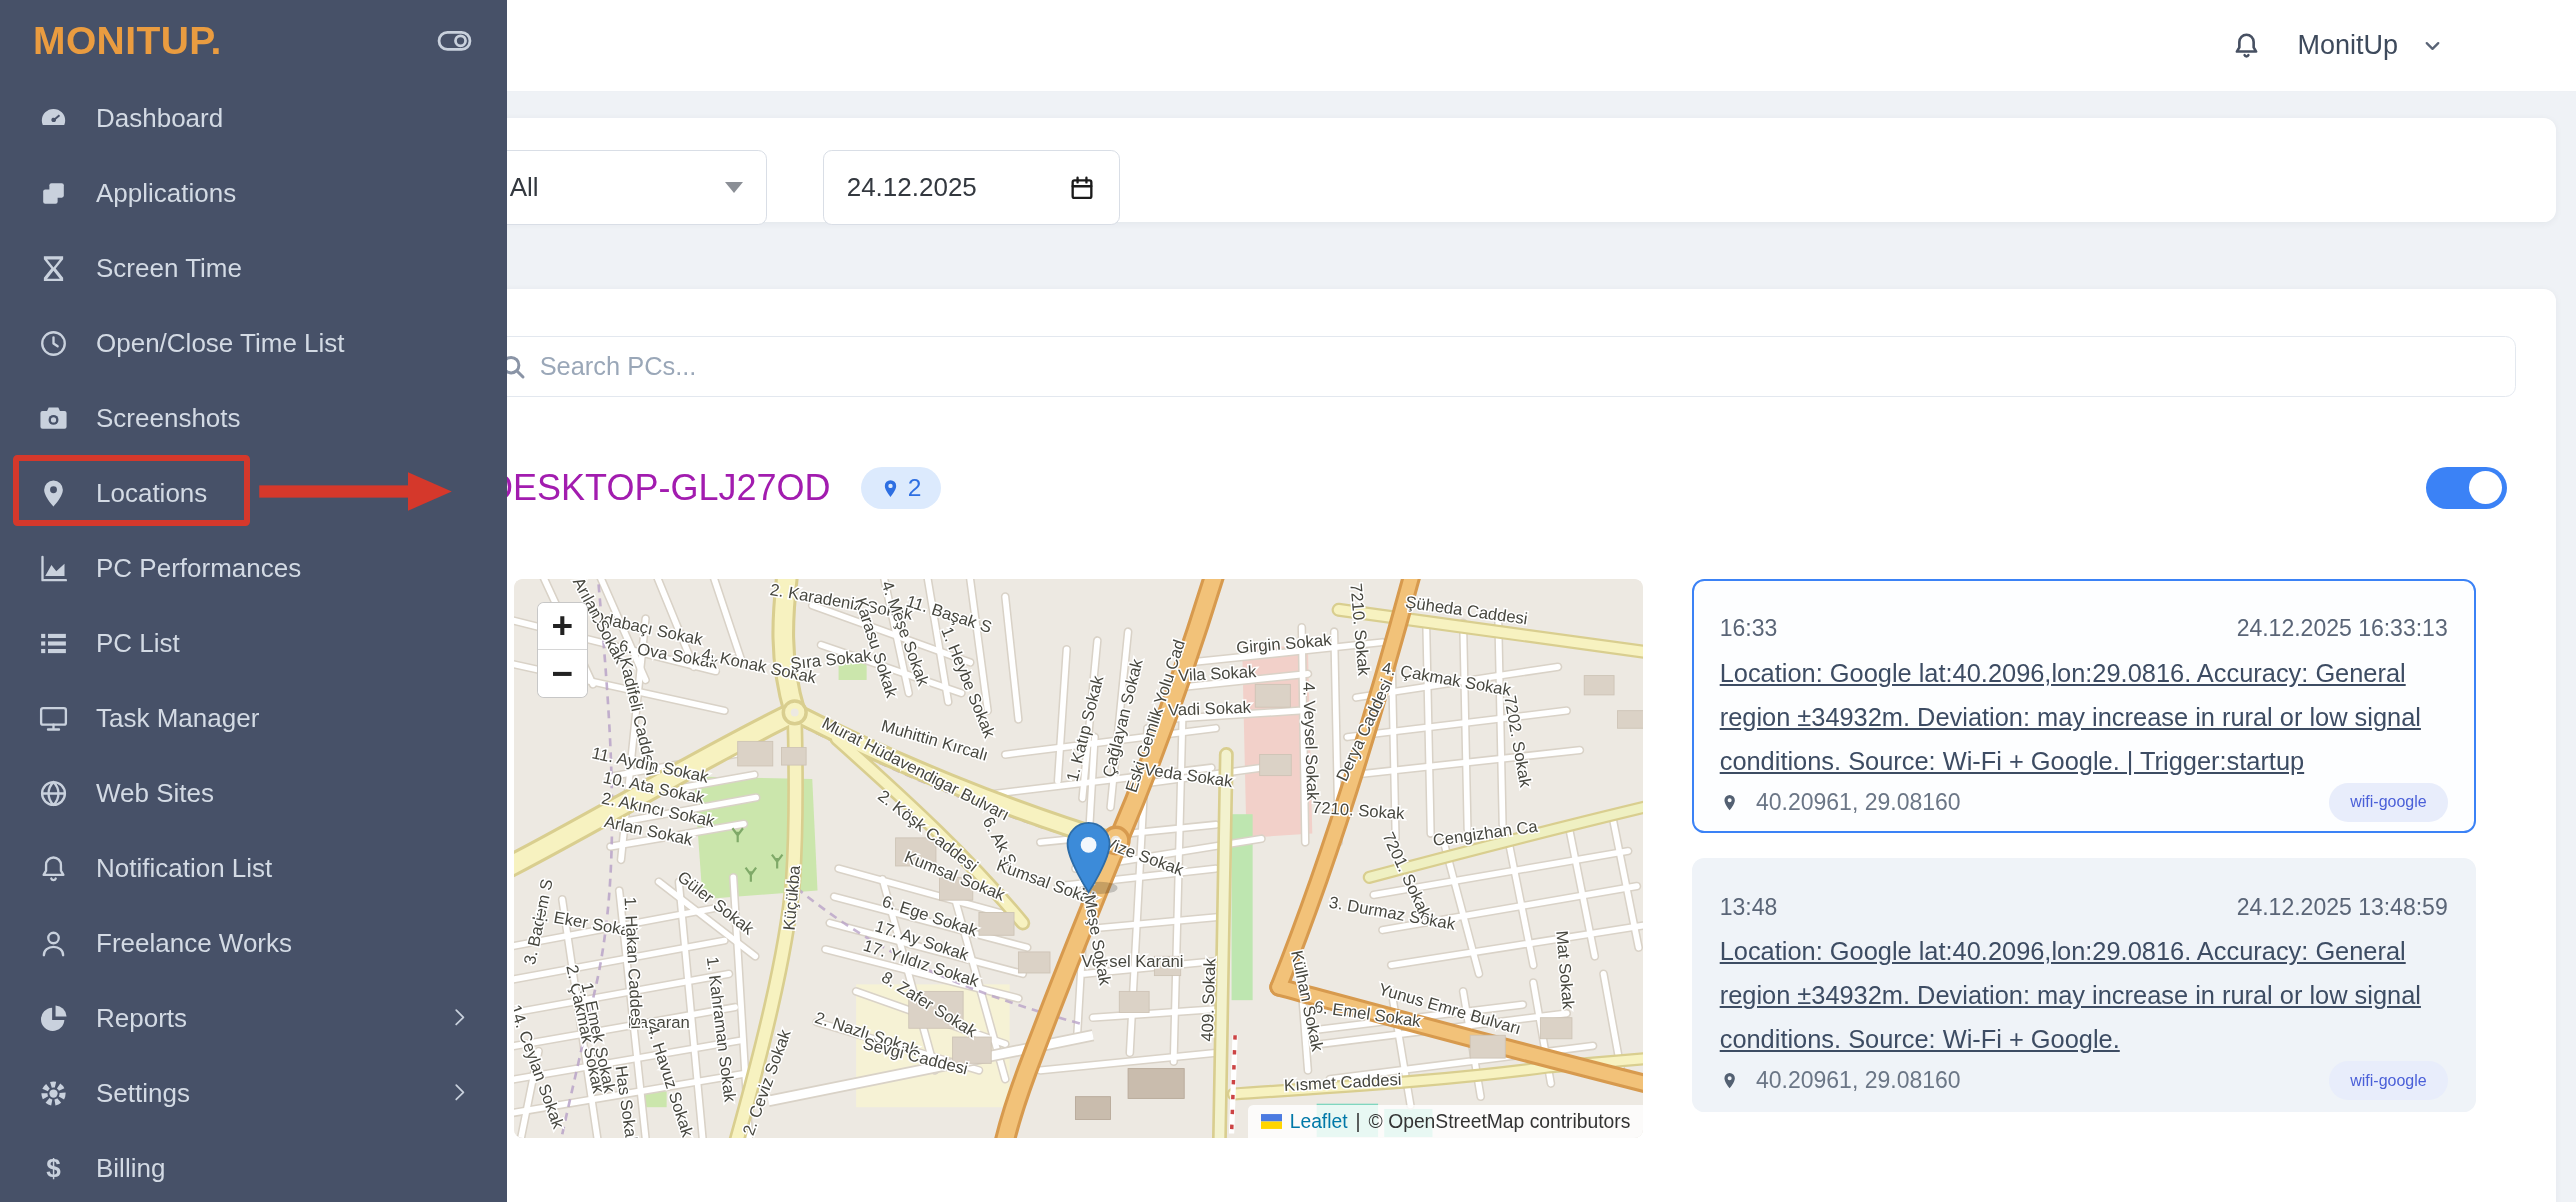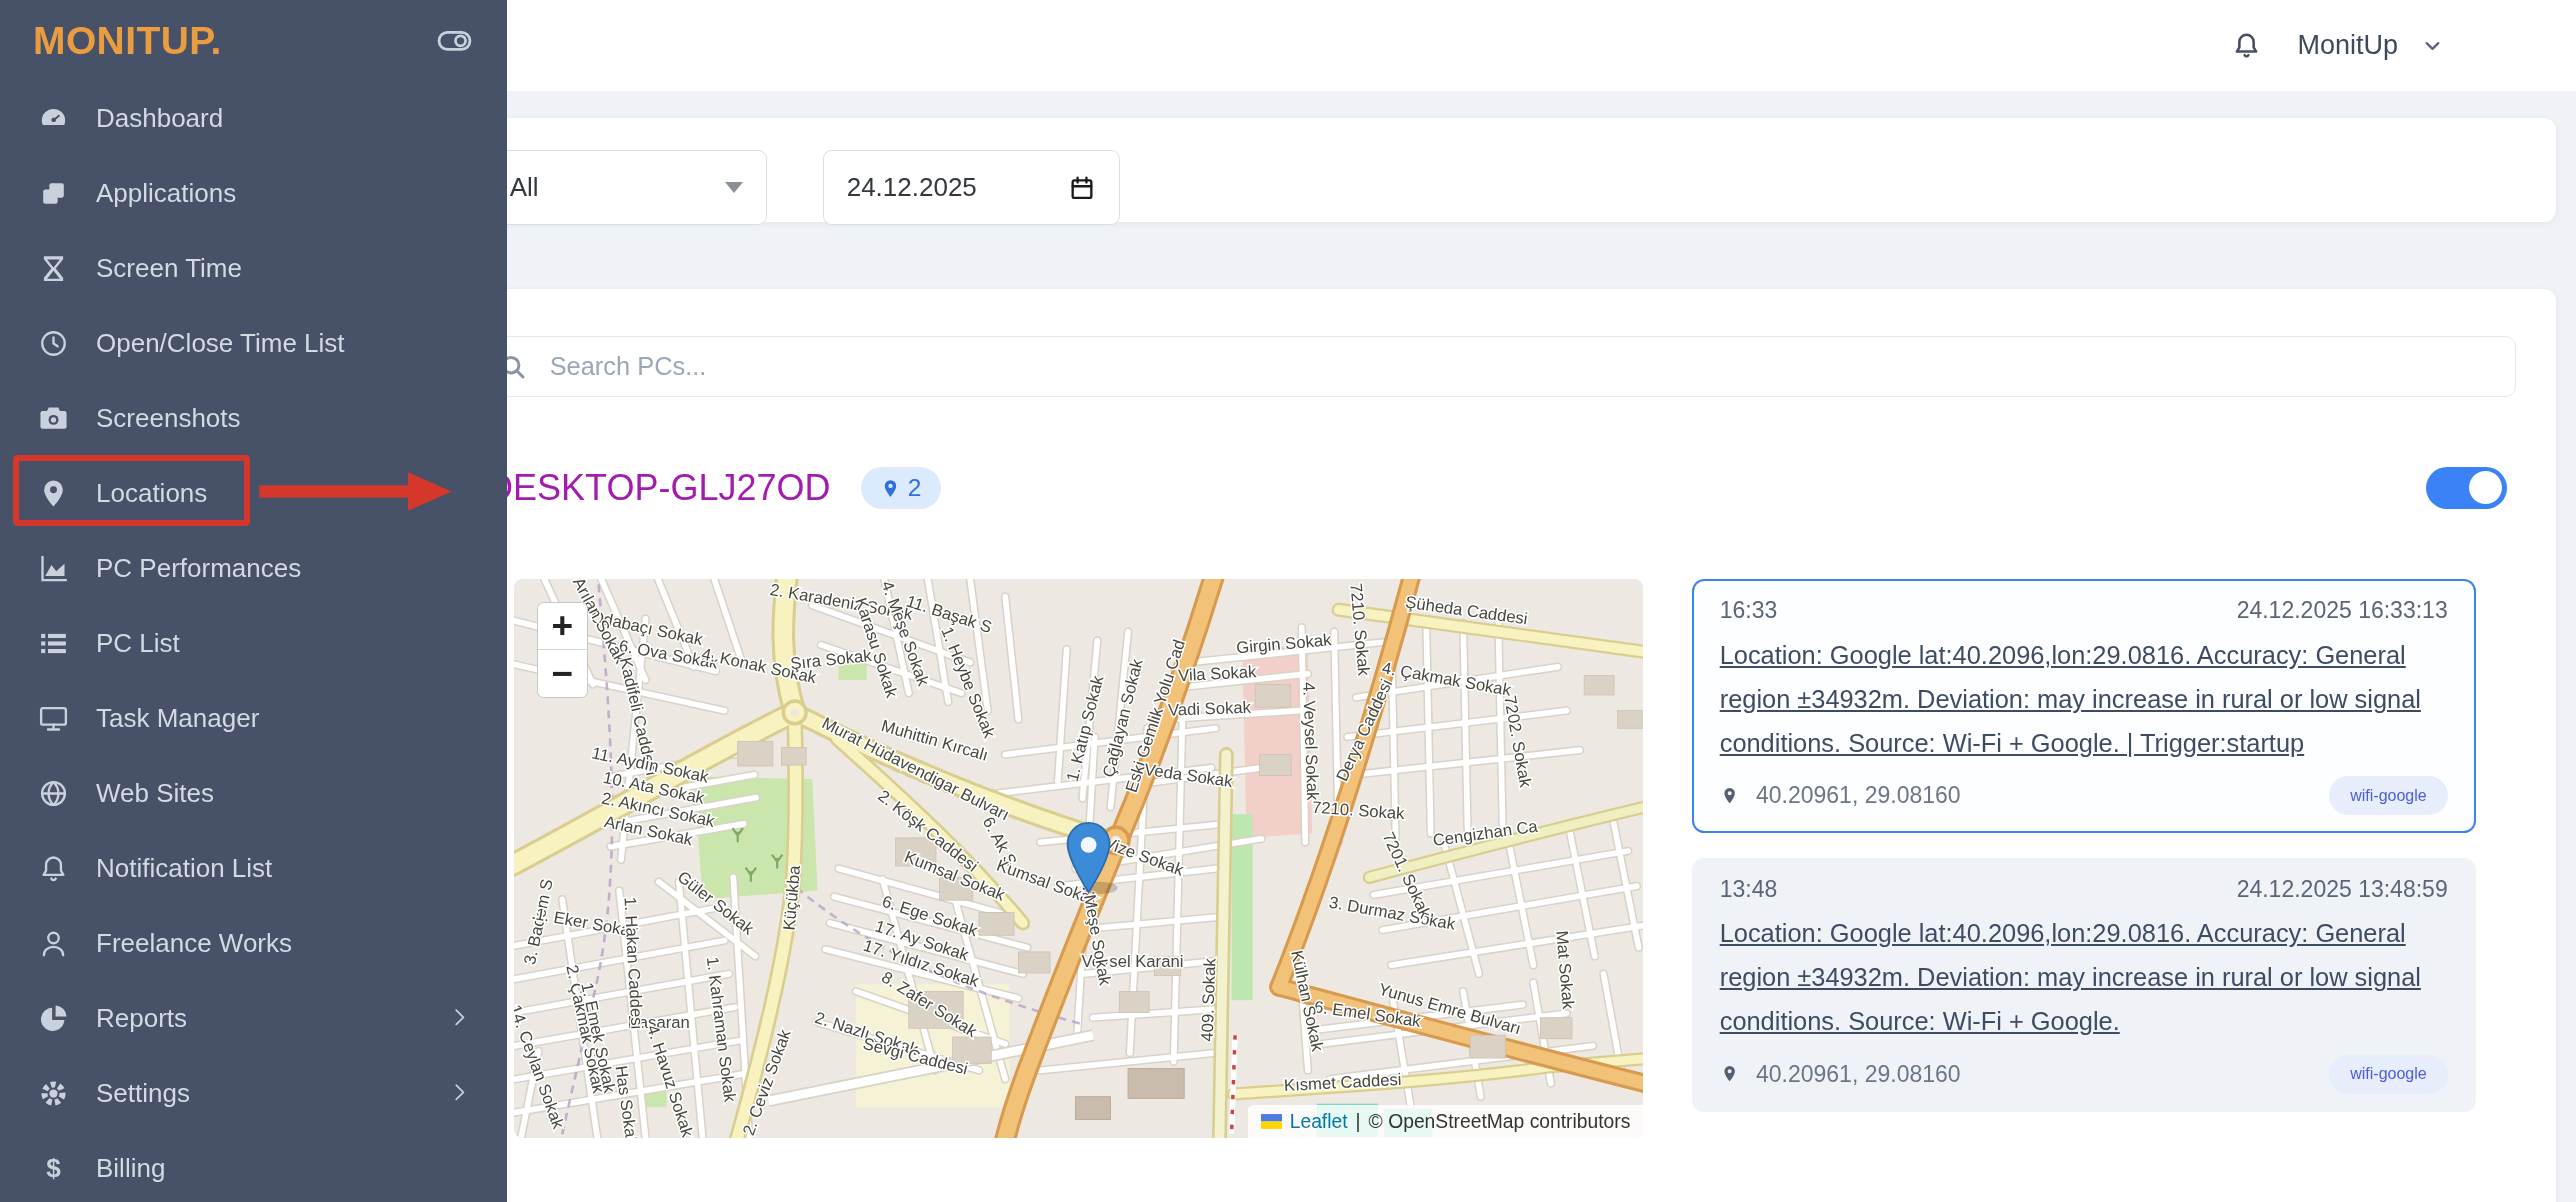--- a/index.html
+++ b/index.html
@@ -31,21 +31,21 @@
   .main{position:absolute;left:419px;top:92px;right:0;bottom:0;background:#eff2f6;}
   .card{background:#fff;border-radius:12.3px;box-shadow:0 1.8px 7px rgba(20,30,55,.05);}
   .filter-card{position:absolute;left:16.7px;top:26px;right:20px;height:104px;padding:32px 0 0 50px;display:flex;gap:56px;}
   .fld{height:75px;border:1.8px solid #D9DEE6;border-radius:8.8px;display:flex;align-items:center;
     font-size:26px;color:#33383F;background:#fff;cursor:pointer;}
   .fld.select{width:281px;padding:0 23px;}
   .fld.select .arrow{margin-left:auto;width:0;height:0;border-left:9.7px solid transparent;border-right:9.7px solid transparent;border-top:11.4px solid #8b8f96;}
   .fld.date{width:297px;padding:0 23px;justify-content:space-between;}
 
   .main-card{position:absolute;left:16.7px;top:197px;right:20px;bottom:-35px;padding:47px 40px 0 40px;overflow:hidden;}
-  .search-box{height:61px;border:1.8px solid #E3E8EF;border-radius:10.5px;display:flex;align-items:center;padding:0 21px;gap:20px;background:#fff;}
+  .search-box{height:61px;border:1.8px solid #E3E8EF;border-radius:10.5px;display:flex;align-items:center;padding:0 21px;gap:10px;background:#fff;}
   .search-box input{border:none;outline:none;font-size:25.4px;color:#334;flex:1;font-family:"Liberation Sans",sans-serif;background:transparent;}
   .search-box input::placeholder{color:#9AA7B8;}
 
   .device-section{position:relative;margin-top:42px;}
   .device-bar{position:absolute;left:0;top:0;width:8.8px;height:772px;background:#3079F2;}
   .device-title-row{height:98px;display:flex;align-items:center;padding-left:11.4px;}
   .device-name{font-size:36px;color:#a21caf;}
   .loc-badge{margin-left:30px;height:42px;padding:0 19.3px;border-radius:21px;background:#DCEAFD;
     display:flex;align-items:center;gap:7px;font-size:24.6px;color:#2E6FE2;}
   .toggle{margin-left:auto;margin-right:8.8px;width:81px;height:42px;border-radius:21px;background:#3B82F6;position:relative;cursor:pointer;}
@@ -55,21 +55,21 @@
   .map-wrap{position:relative;width:1129px;height:559px;border-radius:8.8px;overflow:hidden;flex:0 0 1129px;background:#EDE9E2;}
   .map-zoom{position:absolute;left:23px;top:23px;width:51px;border:1.8px solid rgba(0,0,0,.22);border-radius:7px;overflow:hidden;z-index:3;background:#fff;}
   .map-zoom .zbtn{height:47px;display:flex;align-items:center;justify-content:center;font-size:37px;color:#222;cursor:pointer;background:#fff;font-weight:bold;}
   .map-zoom .zbtn:first-child{border-bottom:0.9px solid #d6d6d6;}
   .map-attr{position:absolute;right:0;bottom:0;background:rgba(255,255,255,.82);padding:5.3px 12.3px;z-index:3;
     display:flex;align-items:center;gap:8px;font-size:19.3px;color:#333;border-top-left-radius:5.3px;}
   .map-attr .leaflet-link{color:#0078A8;cursor:pointer;}
   .map-attr .osm{color:#333;cursor:pointer;}
 
   .loc-cards{display:flex;flex-direction:column;gap:24.6px;width:784px;}
-  .loc-card{height:254px;border-radius:12.3px;padding:16px 26px;display:flex;flex-direction:column;background:#EFF3F8;border:2.6px solid transparent;cursor:pointer;}
+  .loc-card{height:254px;border-radius:12.3px;padding:34px 26px;display:flex;flex-direction:column;background:#EFF3F8;border:2.6px solid transparent;cursor:pointer;}
   .loc-card.selected{background:#FDFEFF;border:2.6px solid #3B82F6;}
   .lc-head{display:flex;justify-content:space-between;font-size:23px;color:#5A6577;}
   .lc-body{margin-top:8.8px;font-size:25.4px;line-height:44px;color:#3D4C63;text-decoration:underline;}
   .lc-foot{margin-top:auto;display:flex;align-items:center;justify-content:space-between;}
   .lc-coords{display:flex;align-items:center;gap:17px;font-size:23px;color:#6B7686;}
   .lc-tag{height:39px;padding:0 21px;border-radius:19.3px;background:#E8EDFB;color:#4A5FD8;font-size:16px;display:flex;align-items:center;}
 
   
   .ml{font-size:19px;fill:#47473F;stroke:#ffffff;stroke-width:3.5px;paint-order:stroke;text-anchor:middle;font-family:"Liberation Sans",sans-serif;}
 

